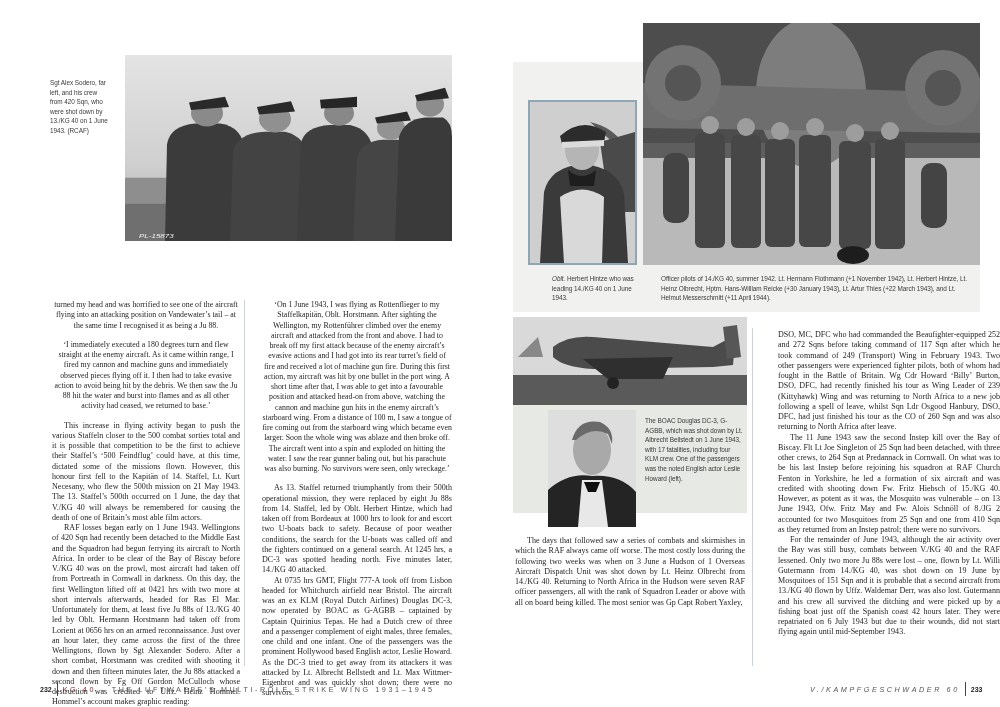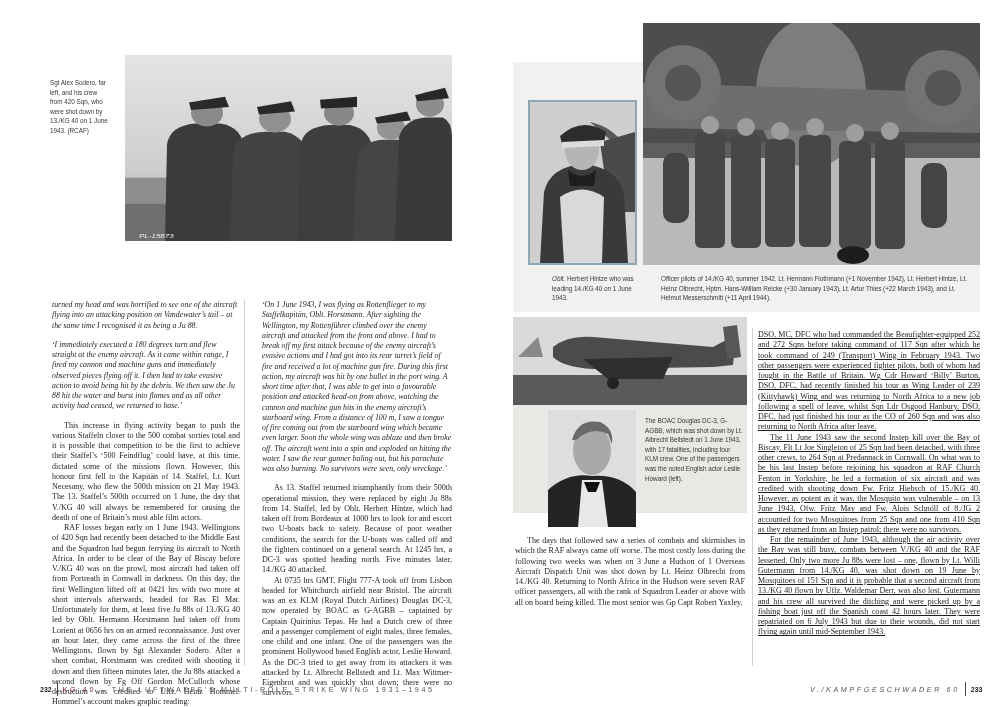--- a/index.html
+++ b/index.html
@@ -3,21 +3,21 @@
 <meta charset="utf-8">
 <style>
   html, body { margin:0; padding:0; }
   body { width:1000px; height:707px; background:#ffffff; position:relative; overflow:hidden; font-family:"Liberation Serif", serif; color:#1e1e1e; }
   .abs { position:absolute; }
   .caption { font-family:"Liberation Sans", sans-serif; font-size:6.4px; line-height:9.6px; color:#3a3a3a; letter-spacing:-0.05px; }
   .caption i { font-style:italic; }
   .body-text { font-size:8.05px; line-height:10.25px; text-align:justify; hyphens:auto; }
   .body-text p { margin:0; text-indent:12px; }
   .body-text p.noindent { text-indent:0; }
-  .quote { font-size:7.85px; line-height:10.25px; text-align:left; padding-left:0;font-style:italic; }
+  .quote { font-size:7.85px; line-height:10.25px; text-align:center; padding-left:0; }
   .quote p { margin:0 0 9px 0; text-indent:0; }
   .rule-v { position:absolute; width:1px; background:#c8d3dc; }
   
   .photo { position:absolute; overflow:hidden; background:#6d6d6d; }
   .photo svg { display:block; width:100%; height:100%; }
   .panel { position:absolute; }
   .footer { position:absolute; top:682px; font-family:"Liberation Sans", sans-serif; font-size:7.2px; color:#555; letter-spacing:2.6px; white-space:nowrap; }
   .pgnum { font-weight:bold; color:#222; letter-spacing:0; font-size:7px; }
   .footer .kg { color:#7a1f2b; font-weight:normal; }
   .footer .bar { display:inline-block; width:1px; height:14px; background:#444; vertical-align:-4px; margin:0 5px; }
@@ -165,21 +165,21 @@
 </div>
 
 <div class="abs caption" style="left:645px; top:416px; width:98px;">The BOAC Douglas DC-3, G-AGBB, which was shot down by Lt. Albrecht Bellstedt on 1 June 1943, with 17 fatalities, including four KLM crew. One of the passengers was the noted English actor Leslie Howard (left).</div>
 
 <div class="abs body-text" style="left:515px; top:536px; width:230px;">
   <p>The days that followed saw a series of combats and skirmishes in which the RAF always came off worse. The most costly loss during the following two weeks was when on 3 June a Hudson of 1 Overseas Aircraft Dispatch Unit was shot down by Lt. Heinz Olbrecht from 14./KG 40. Returning to North Africa in the Hudson were seven RAF officer passengers, all with the rank of Squadron Leader or above with all on board being killed. The most senior was Gp Capt Robert Yaxley,</p>
 </div>
 
 <div class="rule-v" style="left:752px; top:328px; height:338px;"></div>
 
-<div class="abs body-text" style="left:758px; top:330px; width:222px;text-decoration:underline;">
+<div class="abs body-text" style="left:778px; top:330px; width:222px;">
   <p class="noindent">DSO, MC, DFC who had commanded the Beaufighter-equipped 252 and 272 Sqns before taking command of 117 Sqn after which he took command of 249 (Transport) Wing in February 1943. Two other passengers were experienced fighter pilots, both of whom had fought in the Battle of Britain. Wg Cdr Howard ‘Billy’ Burton, DSO, DFC, had recently finished his tour as Wing Leader of 239 (Kittyhawk) Wing and was returning to North Africa to a new job following a spell of leave, whilst Sqn Ldr Osgood Hanbury, DSO, DFC, had just finished his tour as the CO of 260 Sqn and was also returning to North Africa after leave.</p>
   <p>The 11 June 1943 saw the second Instep kill over the Bay of Biscay. Flt Lt Joe Singleton of 25 Sqn had been detached, with three other crews, to 264 Sqn at Predannack in Cornwall. On what was to be his last Instep before rejoining his squadron at RAF Church Fenton in Yorkshire, he led a formation of six aircraft and was credited with shooting down Fw. Fritz Hiebsch of 15./KG 40. However, as potent as it was, the Mosquito was vulnerable – on 13 June 1943, Ofw. Fritz May and Fw. Alois Schnöll of 8./JG 2 accounted for two Mosquitoes from 25 Sqn and one from 410 Sqn as they returned from an Instep patrol; there were no survivors.</p>
   <p>For the remainder of June 1943, although the air activity over the Bay was still busy, combats between V./KG 40 and the RAF lessened. Only two more Ju 88s were lost – one, flown by Lt. Willi Gutermann from 14./KG 40, was shot down on 19 June by Mosquitoes of 151 Sqn and it is probable that a second aircraft from 13./KG 40 flown by Uffz. Waldemar Derr, was also lost. Gutermann and his crew all survived the ditching and were picked up by a fishing boat just off the Spanish coast 42 hours later. They were repatriated on 6 July 1943 but due to their wounds, did not start flying again until mid-September 1943.</p>
 </div>
 
 <div class="footer" style="left:810px; font-style:italic;">
   <span>V./KAMPFGESCHWADER 60</span><span class="bar"></span><span class="pgnum" style="font-style:normal;">233</span>
 </div>
 
 </body></html>

